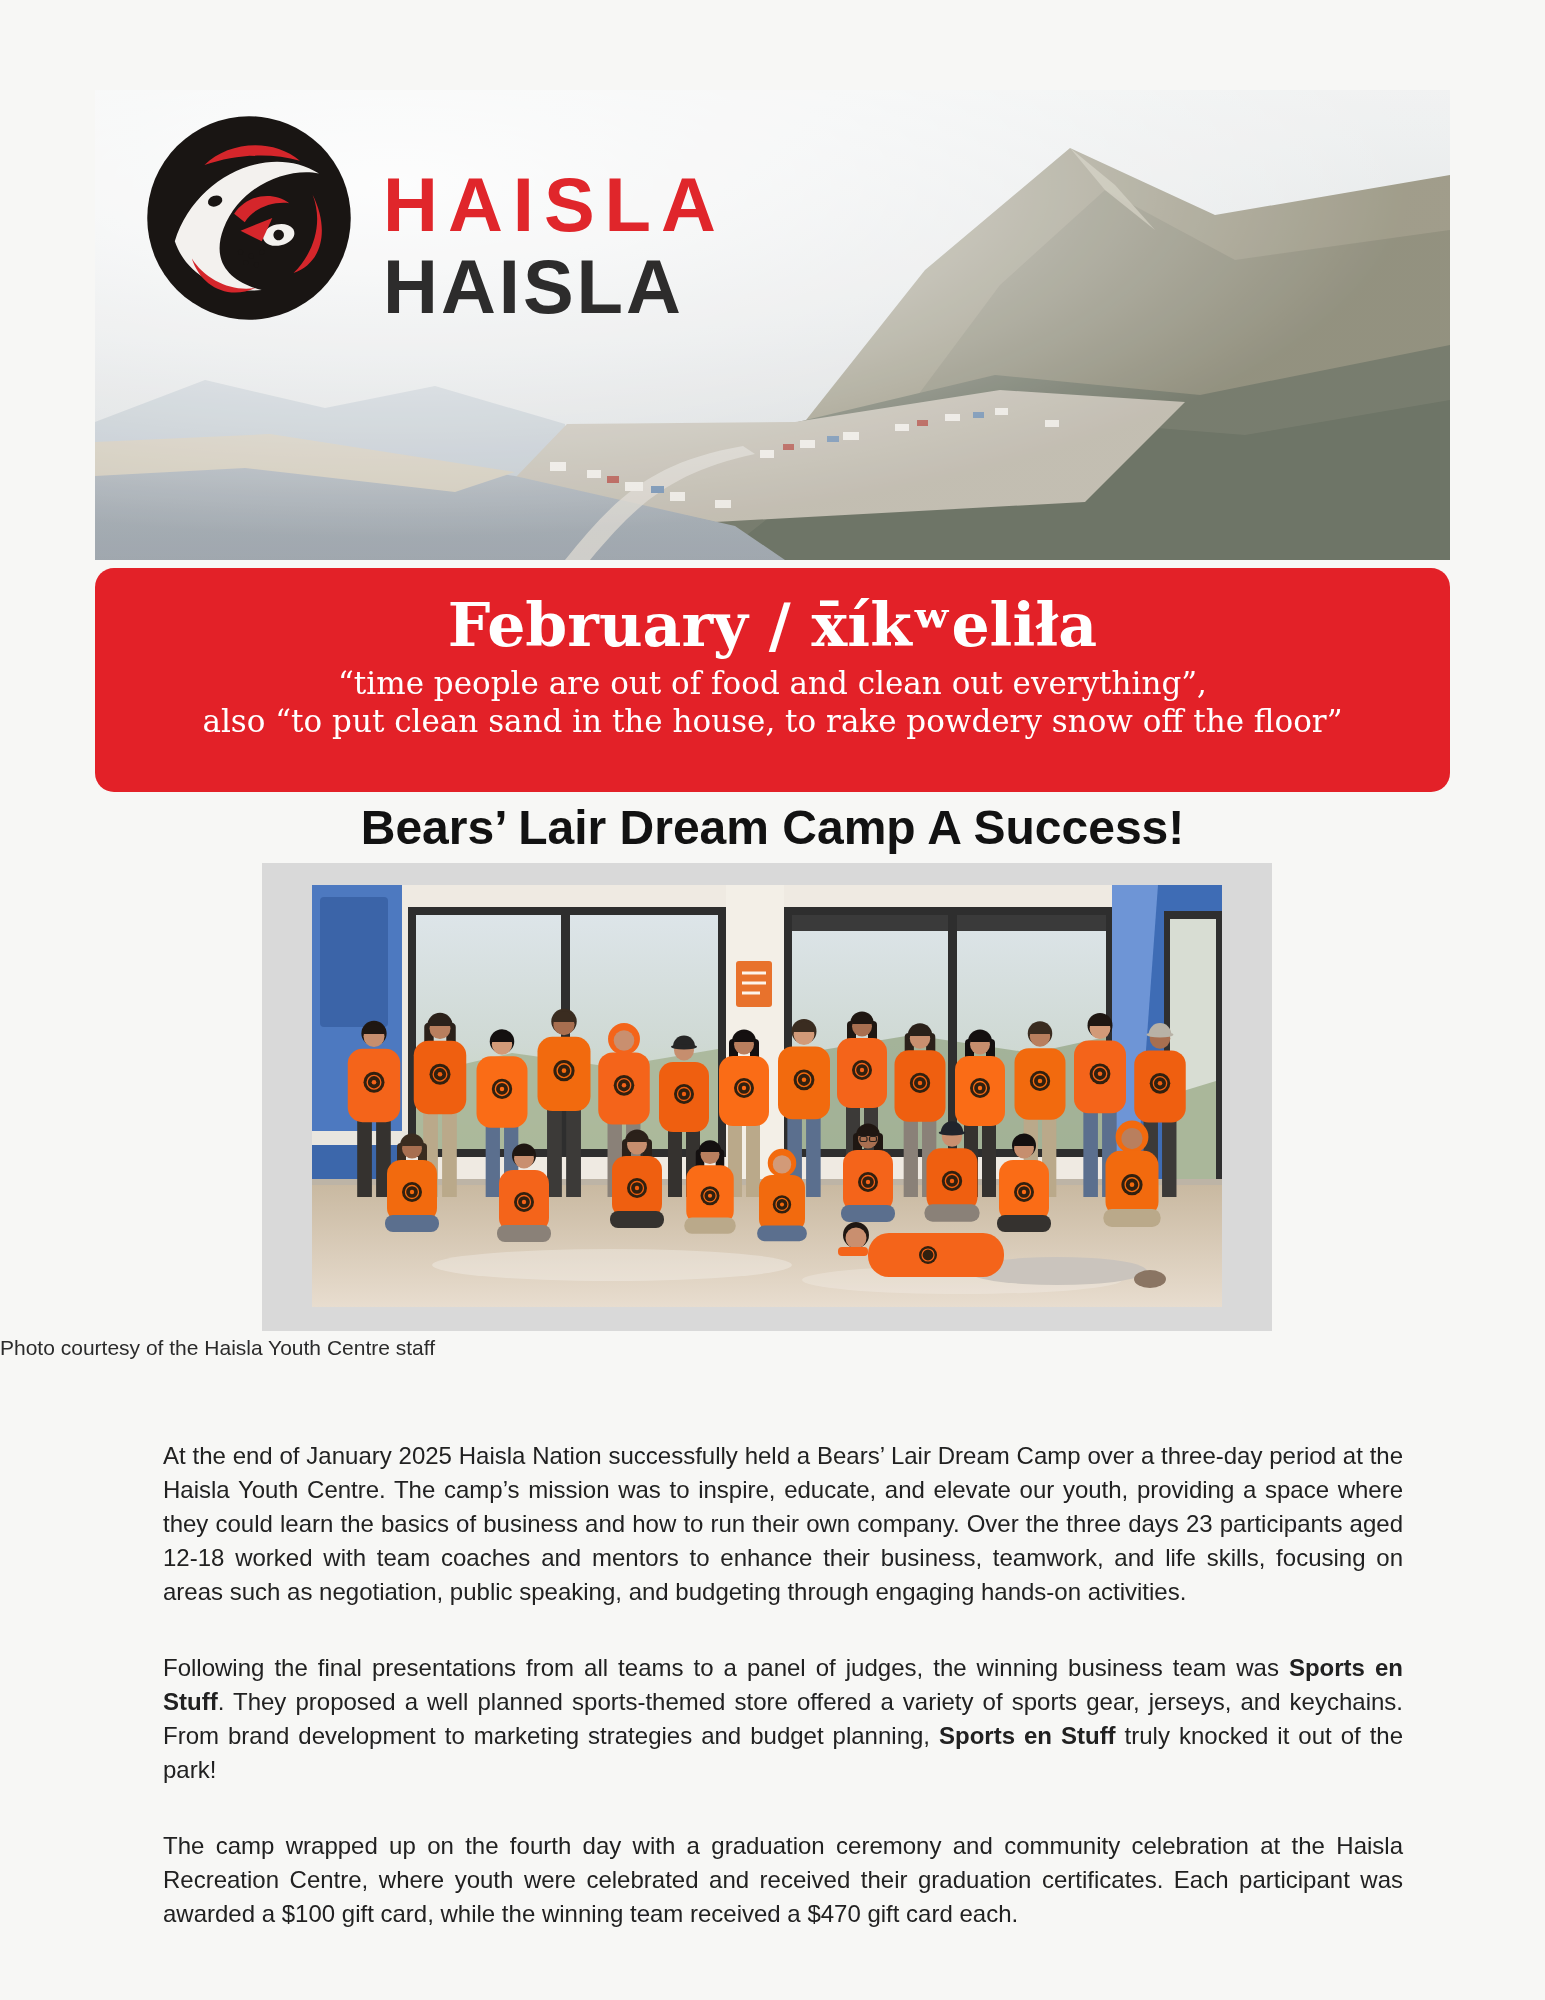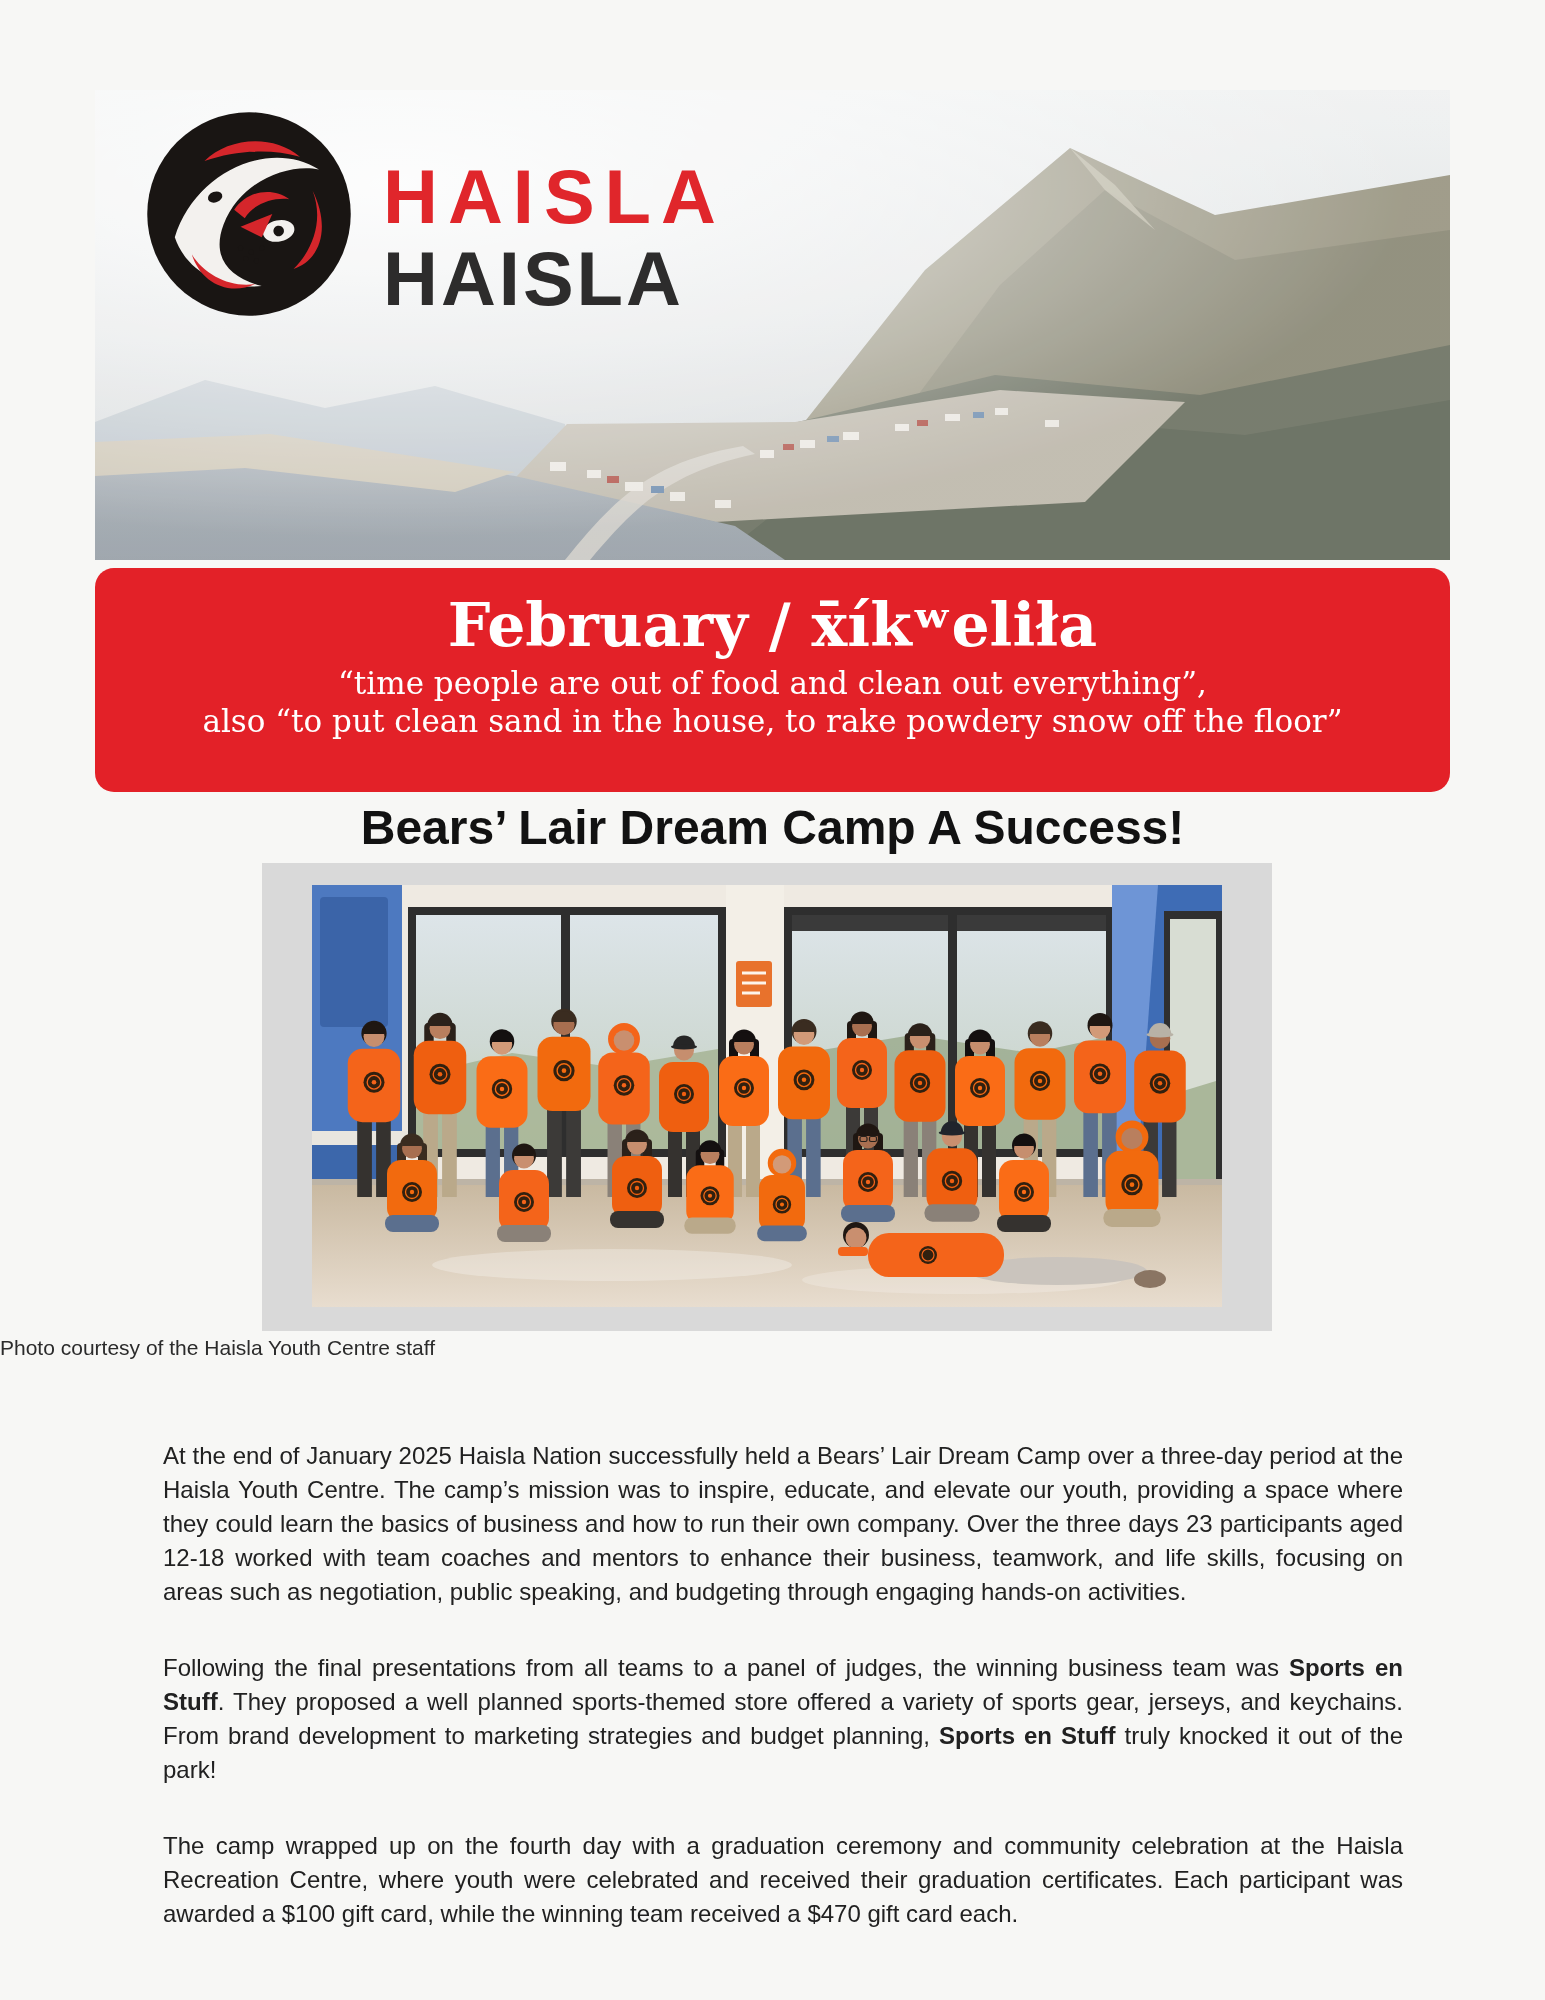--- a/index.html
+++ b/index.html
@@ -1,21 +1,21 @@
 <!DOCTYPE html>
 <html><head>
 <meta charset="utf-8">
 <style>
   html,body{margin:0;padding:0;background:#e9e9e7;}
   .page{position:relative;width:1545px;height:2000px;background:#f7f7f5;overflow:hidden;
         font-family:"Liberation Sans",sans-serif;margin:0 auto;}
   
   .hero{position:absolute;left:95px;top:90px;width:1355px;height:470px;overflow:hidden;}
   .hero-bg{position:absolute;left:0;top:0;width:100%;height:100%;}
-  .logo-row{position:absolute;left:48px;top:10px;display:flex;align-items:flex-end;}
+  .logo-row{position:absolute;left:48px;top:18px;display:flex;align-items:center;}
   .crest{width:212px;height:212px;}
   .logo-words{margin-left:28px;margin-top:56px;line-height:82px;font-weight:bold;}
   .logo-haisla{font-size:76px;color:#e0262b;letter-spacing:10px;}
   .logo-nation{font-size:76px;color:#2d2c2c;letter-spacing:3px;}
   .wordmark{position:absolute;right:80px;top:252px;font-family:"DejaVu Serif","Liberation Serif",serif;
             font-size:142px;line-height:150px;color:#e1252b;font-weight:normal;}
   
   .banner{position:absolute;left:95px;top:568px;width:1355px;height:224px;background:#e32128;
           text-align:center;color:#ffffff;font-family:"DejaVu Serif","Liberation Serif",serif;border-radius:19px;}
   .banner-title{margin-top:18px;font-size:60px;font-weight:bold;line-height:78px;}

